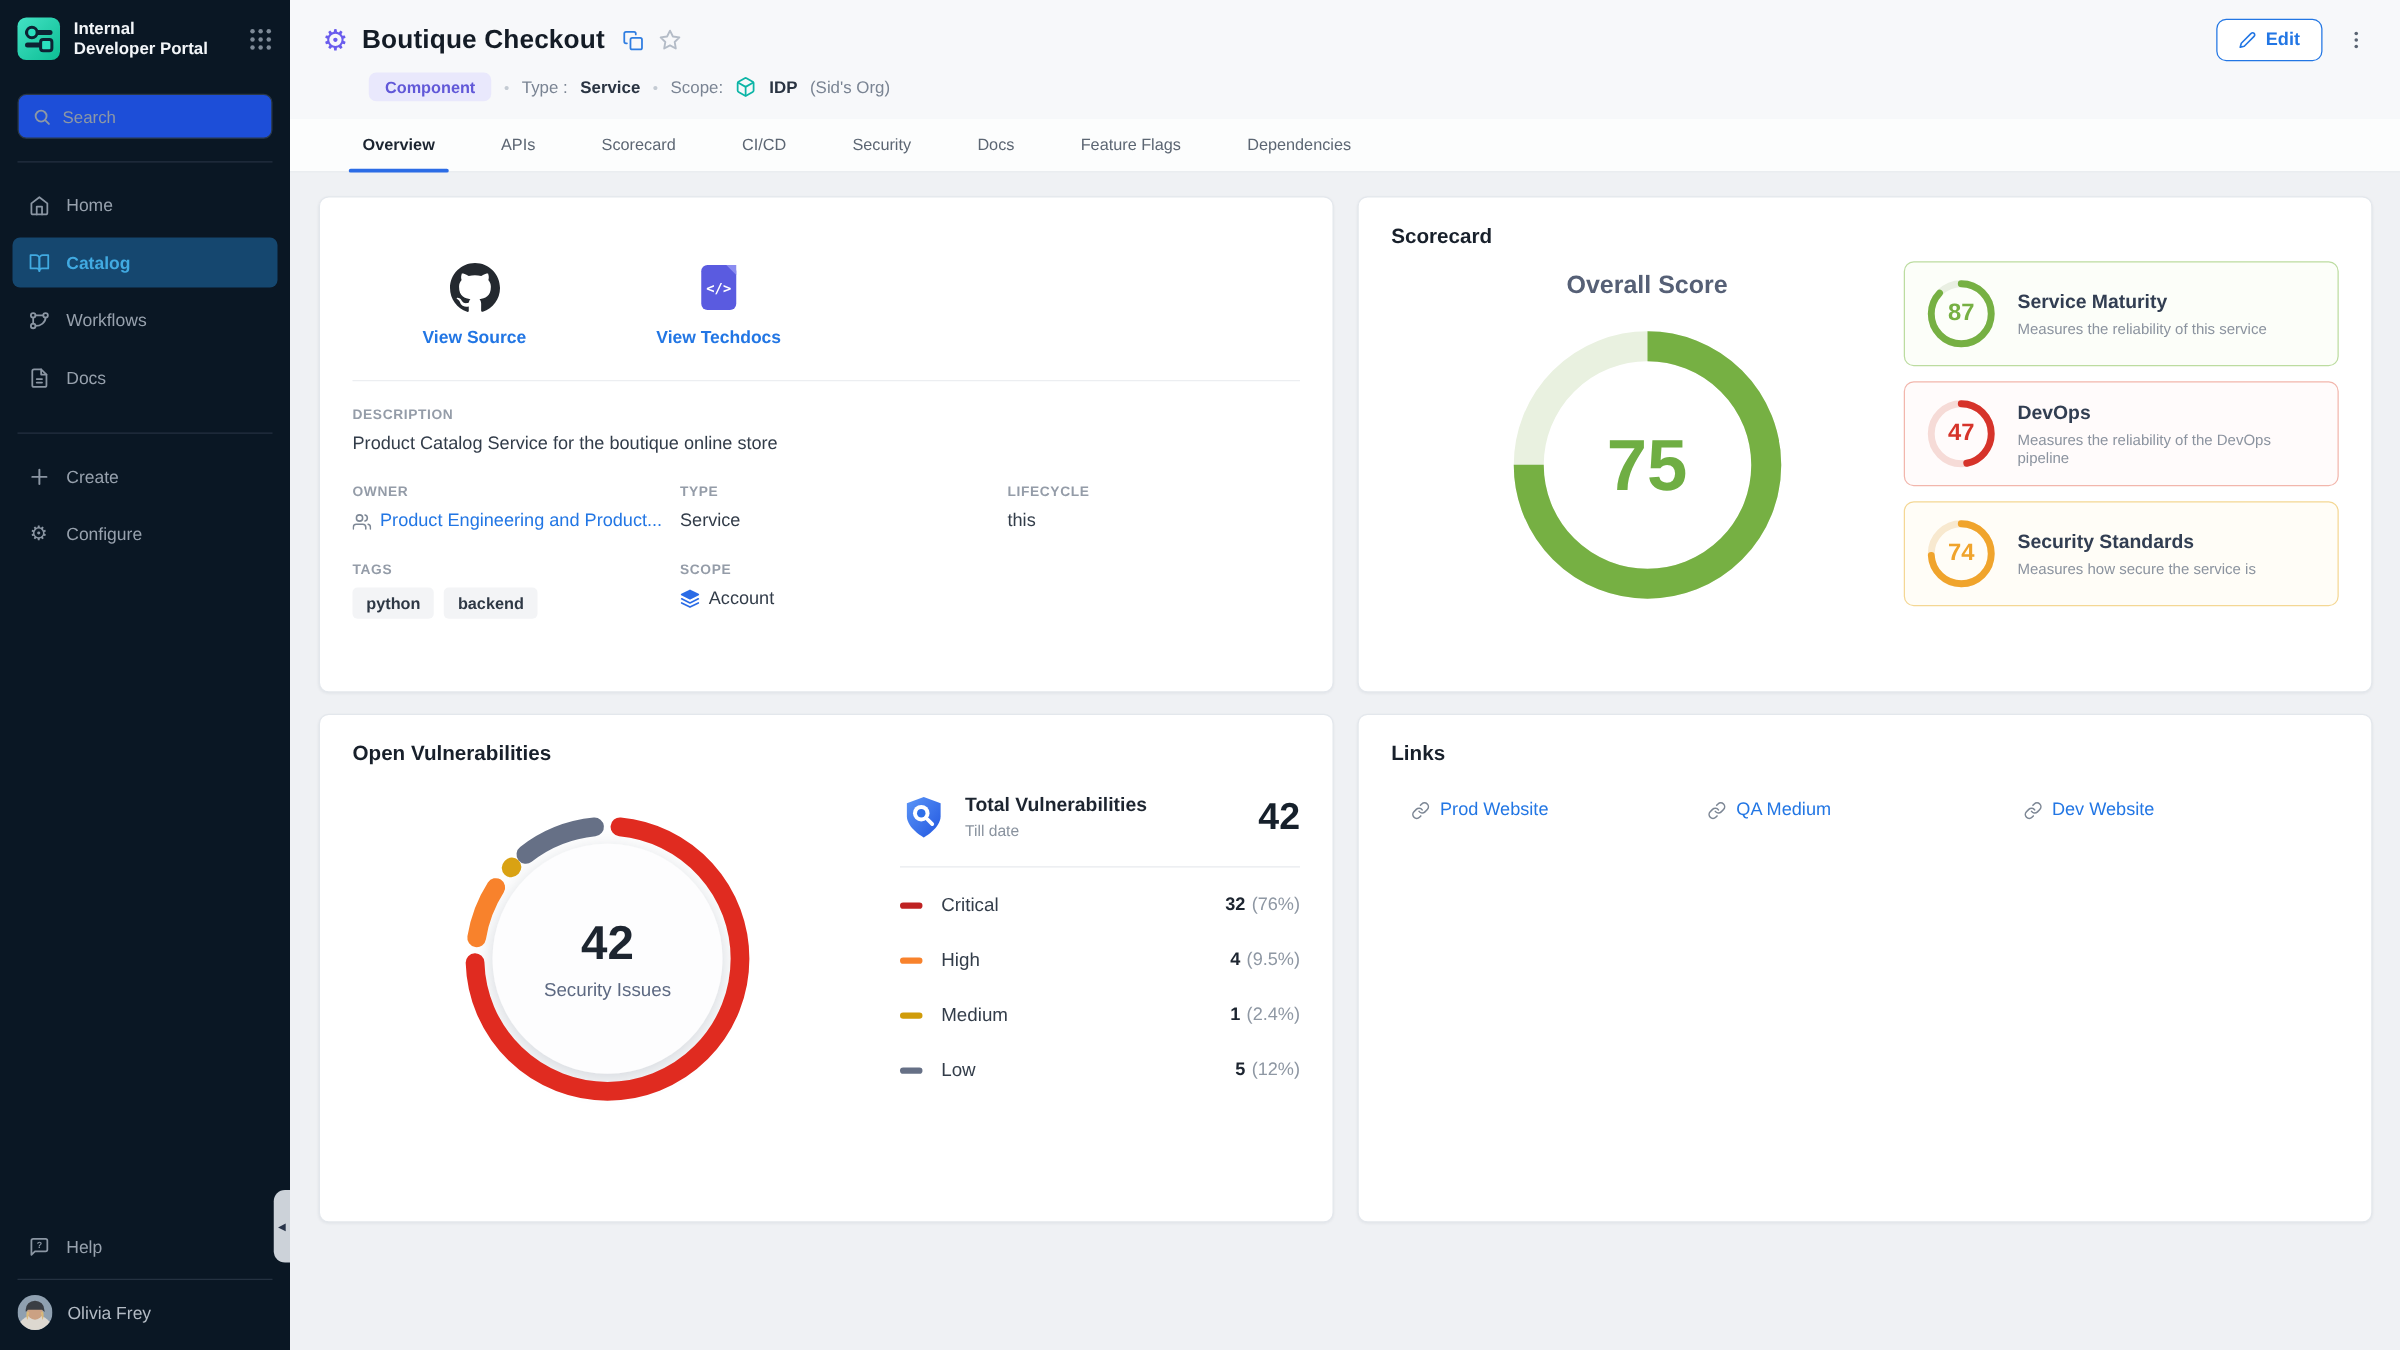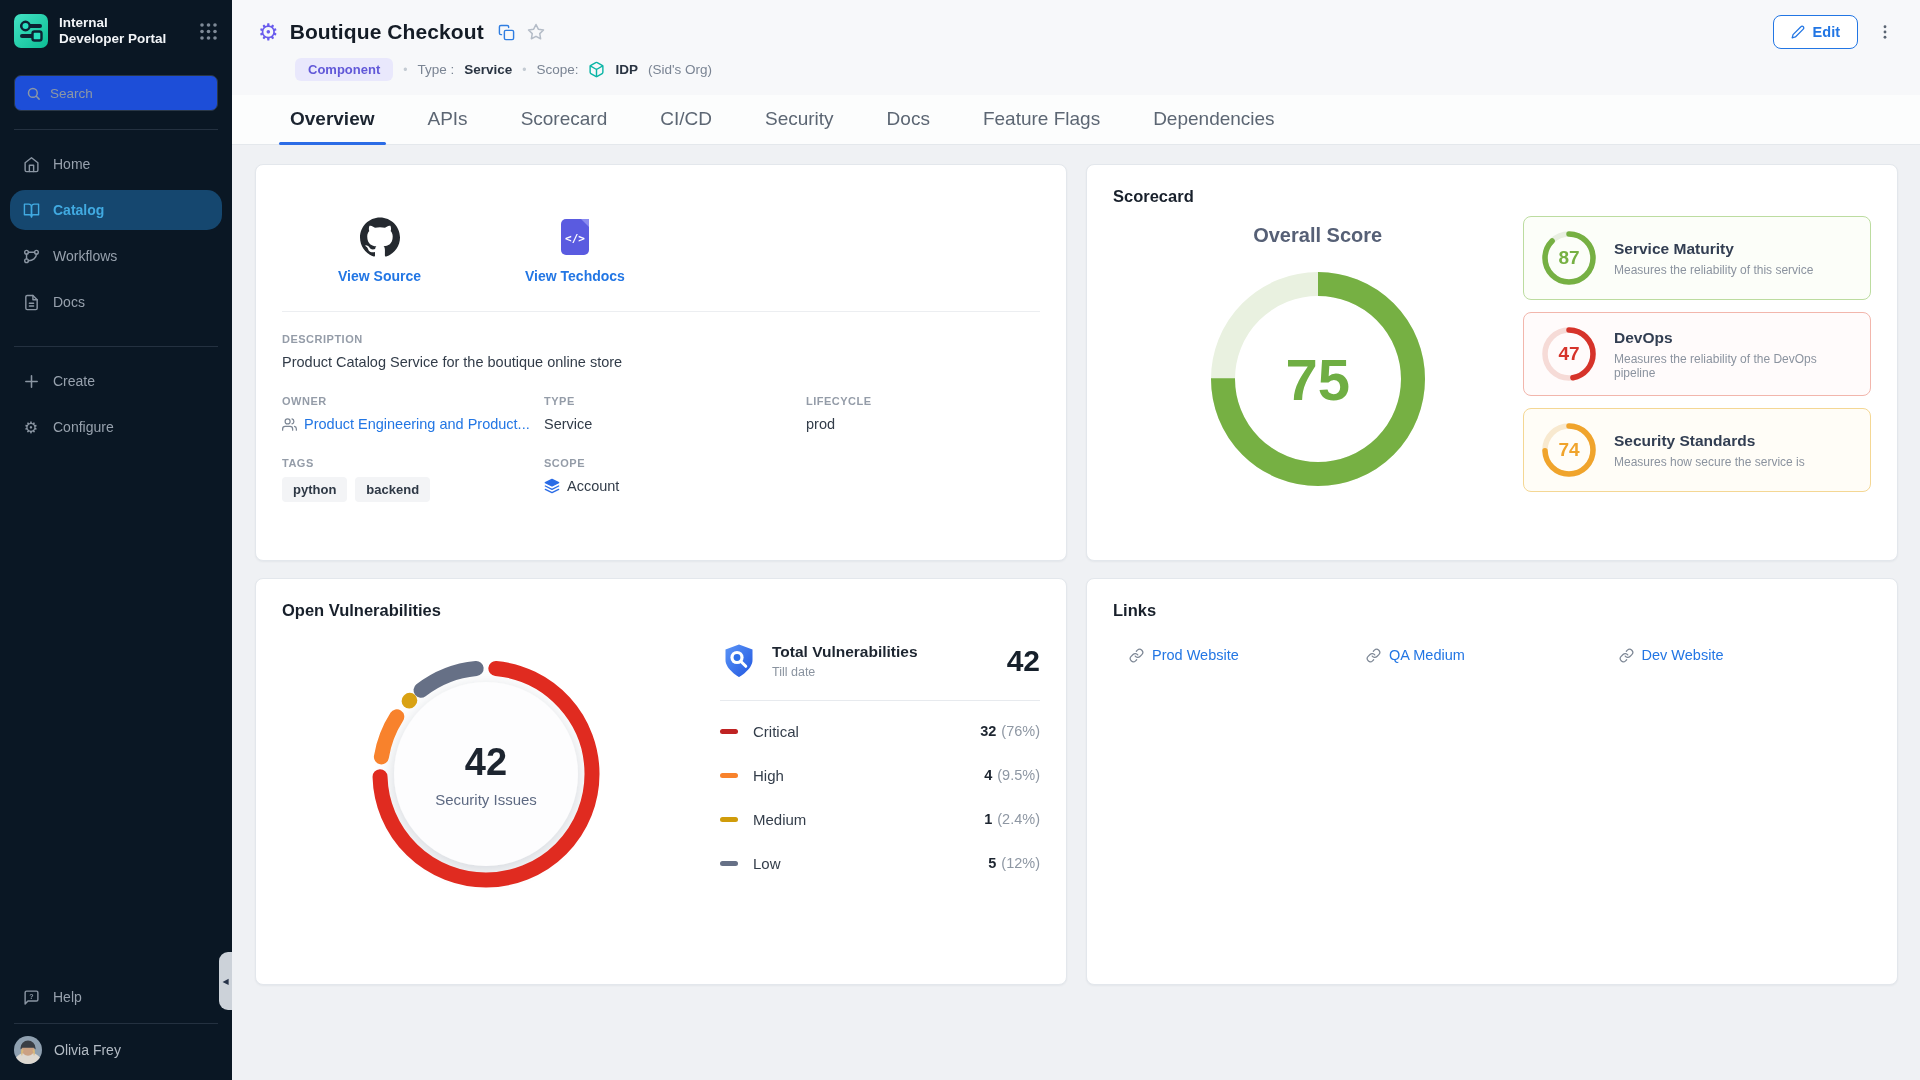--- a/index.html
+++ b/index.html
@@ -30,21 +30,21 @@
   .search-box input::placeholder { color:#8d98a5; }
   .side-divider { border:none; border-top:1px solid #243140; margin:18px 14px 0; }
   .nav { margin-top:14px; }
   .nav-item {
     display:flex; align-items:center; gap:13px; height:40px;
     margin:0 10px 6px; padding:0 12px; border-radius:6px;
     font-size:14px; color:#97a1ad; cursor:pointer; background:transparent; border:none;
     width:calc(100% - 20px); font-family:inherit; text-align:left;
   }
   .nav-item .ni { display:flex; width:18px; justify-content:center; color:#8b96a3; }
-  .nav-item.active { background:#15476f; color:#41aae1; font-weight:600;border-radius:15px; }
+  .nav-item.active { background:#15476f; color:#41aae1; font-weight:600; }
   .nav-item.active .ni { color:#41aae1; }
   .sidebar-bottom { margin-top:auto; }
   .user-row { display:flex; align-items:center; gap:12px; padding:12px 14px 16px; }
   .user-name { font-size:14px; color:#b3bbc4; }
   .collapse-handle {
     position:absolute; right:0; top:952px; width:13px; height:58px;
     background:#ccd2d9; border-radius:9px 0 0 9px; cursor:pointer;
     display:flex; align-items:center; justify-content:center;
     color:#273349; font-size:8px;
   }
@@ -71,21 +71,21 @@
   }
   .meta-dot { color:#c4cbd3; font-size:12px; }
   .meta-label { color:#7a8493; }
   .meta-value { color:#2a3442; font-weight:600; }
   .meta-org { color:#7a8493; }
   .scope-cube { display:flex; }
   
   .tabs { background:#fcfdfd; border-bottom:1px solid #e4e8ec; padding-left:47px; display:flex; }
   .tab {
     position:relative; background:none; border:none; font-family:inherit; cursor:pointer;
-    padding:13px 11px 14px; margin-right:31px; font-size:19px; color:#5c6673;
+    padding:13px 11px 14px; margin-right:31px; font-size:13px; color:#5c6673;
   }
   .tab.active { color:#1b2430; font-weight:700; }
   .tab.active::after {
     content:""; position:absolute; left:0; right:0; bottom:-1px; height:3px;
     background:#2b6ce6; border-radius:2px;
   }
   
   .content { padding:19px 22px 0 23px; display:grid; grid-template-columns:1fr 1fr; column-gap:19px; row-gap:17px; }
   .card {
     background:#fff; border:1px solid #e3e7ec; border-radius:8px;
@@ -403,21 +403,21 @@
             </span>
             <a class="owner-link" href="#">Product Engineering and Product...</a>
           </div>
         </div>
         <div>
           <div class="field-label">TYPE</div>
           <div class="field-value">Service</div>
         </div>
         <div>
           <div class="field-label">LIFECYCLE</div>
-          <div class="field-value">prod</div>
+          <div class="field-value">this</div>
         </div>
         <div>
           <div class="field-label">TAGS</div>
           <div class="tags-row">
             <span class="tag-chip">python</span>
             <span class="tag-chip">backend</span>
           </div>
         </div>
         <div>
           <div class="field-label">SCOPE</div>

